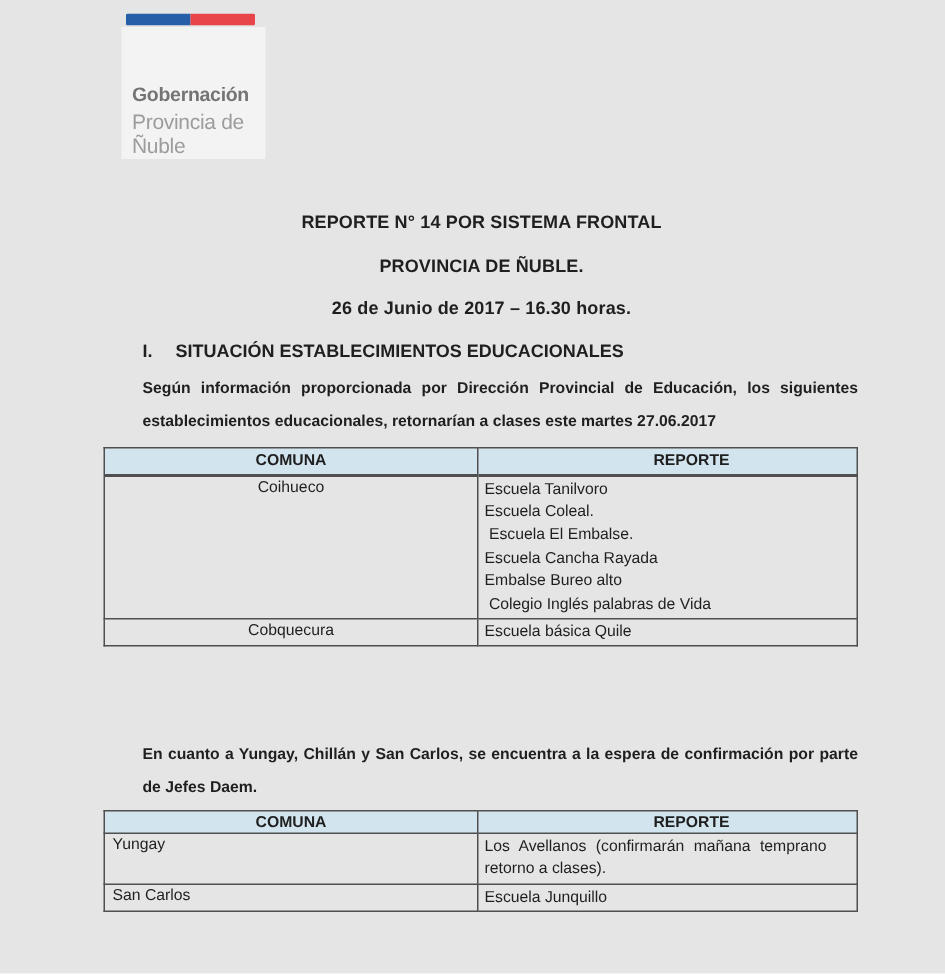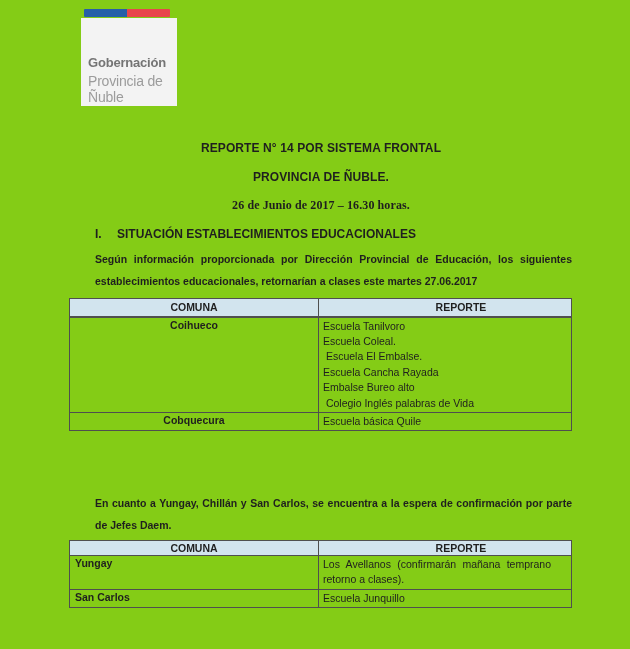--- a/index.html
+++ b/index.html
@@ -9,55 +9,55 @@
     --logo-title:#747474;
     --logo-subtitle:#9c9c9c;
     --header-bg:#d2e4ee;
     --shade-bg:#dcedf4;
     --border:#4f4f4f;
     --ink:#1f1f1f;
   }
   *{margin:0;padding:0;box-sizing:border-box;}
   html,body{background:#fff;}
   body{font-family:"Liberation Sans","DejaVu Sans",sans-serif;color:var(--ink);}
-  .page{position:relative;width:630px;height:649px;background:#84cc16;overflow:hidden;}
+  .page{position:relative;width:630px;height:649px;background:#e5e5e5;overflow:hidden;}
 
   
   .logo-wrap{position:absolute;left:81px;top:8px;width:96px;height:98px;}
   .flag-bar{position:absolute;left:3px;top:1px;width:86px;height:8px;display:flex;border-radius:1px;overflow:hidden;}
   .flag-blue{width:50%;height:100%;background:var(--flag-blue);}
   .flag-red{width:50%;height:100%;background:var(--flag-red);}
   .logo-box{position:absolute;left:0;top:10px;width:96px;height:88px;background:var(--logo-bg);padding:37px 0 0 7px;}
   .logo-title{font-size:13px;font-weight:bold;color:var(--logo-title);letter-spacing:-0.2px;}
   .logo-subtitle{font-size:14px;color:var(--logo-subtitle);margin-top:3px;letter-spacing:-0.2px;}
 
   
   .doc-heading{position:absolute;left:70px;width:502px;text-align:center;font-weight:bold;font-size:12px;letter-spacing:0.1px;}
   .h1{top:141px;}
   .h2{top:170px;}
-  .h3{top:198px;font-family:Liberation Serif, serif;}
+  .h3{top:198px;}
   .section-heading{position:absolute;left:95px;top:227px;font-weight:bold;font-size:12px;}
   .section-heading .numeral{display:inline-block;width:22px;}
 
   
   .para{position:absolute;left:95px;width:477px;font-size:10.5px;font-weight:bold;line-height:22px;text-align:justify;}
   .p1{top:248px;}
   .p2{top:492px;}
 
   
   table.doc-table{position:absolute;left:69px;width:502px;border-collapse:collapse;font-size:10.5px;table-layout:fixed;}
   .t1{top:298px;}
   .t2{top:540px;}
   .doc-table th,.doc-table td{border:1px solid var(--border);vertical-align:top;}
   .doc-table th{background:var(--header-bg);font-weight:bold;text-align:center;vertical-align:middle;font-size:10.5px;}
   .t1 th{height:18px;border-bottom-width:2px;}
   .t2 th{height:15px;}
   .comuna-col{width:249px;}
   .reporte-col{width:253px;padding-left:32px;}
-  .comuna-cell{font-weight:bold;padding-top:1px;}
+  .comuna-cell{font-weight:normal;padding-top:1px;}
   .t1 .comuna-cell{text-align:center;}
   .t2 .comuna-cell{text-align:left;padding-left:5px;}
   .reporte-cell{padding:1px 20px 1px 4px;}
   .report-line{line-height:15.4px;white-space:pre-wrap;}
   .t2 .report-line{text-align:justify;}
   tr.shaded td{background:var(--shade-bg);}
 </style>
 </head>
 <body>
 

